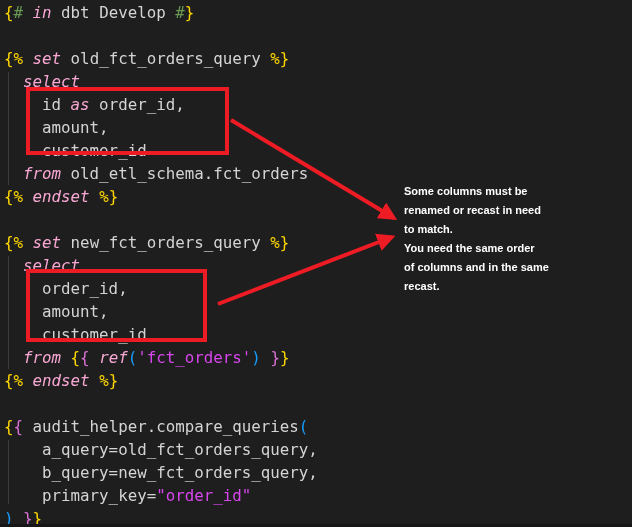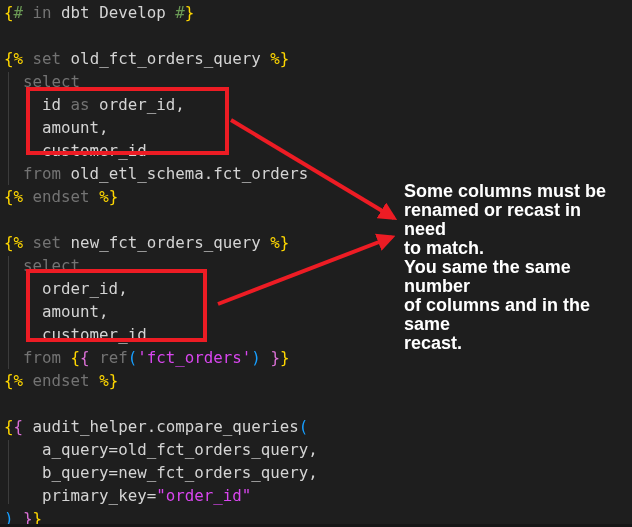--- a/index.html
+++ b/index.html
@@ -18,21 +18,21 @@
     left: 4px; top: 1px;
     font-size: 15.8px;
     line-height: 23px;
     white-space: pre;
   }
   .line { height: 23px; }
   
   .tk-gold  { color: #FFD700; }
   .tk-pink  { color: #DA70D6; }
   .tk-bblue { color: #179FFF; }
-  .tk-kw    { color: #737373; }
+  .tk-kw    { color: #f9a8d4; font-style: italic; }
   .tk-text  { color: #D4D4D4; }
   .tk-str   { color: #d946ef; }
   .tk-green { color: #6A9955; }
 
   .indent-guide {
     position: absolute;
     left: 8px;
     width: 1px;
     background: #3c3c3c;
   }
@@ -56,21 +56,21 @@
   #arrows line { stroke: #ED1C24; stroke-width: 4; }
   #arrows .arrowhead { fill: #ED1C24; }
 
   #note {
     position: absolute;
     left: 404px; top: 182px;
     width: 210px;
     color: #ffffff;
     font-family: "Liberation Sans", sans-serif;
     font-weight: bold;
-    font-size: 18px;
+    font-size: 11px;
     line-height: 19px;
   }
   #bottom-edge {
     position: absolute;
     left: 0; bottom: 0;
     width: 632px; height: 3px;
     background: #161616;
   }
 </style>
 </head>
@@ -93,19 +93,19 @@
       </marker>
     </defs>
     <line x1="231" y1="120" x2="394" y2="218" marker-end="url(#ah)"></line>
     <line x1="218" y1="304" x2="392" y2="237" marker-end="url(#ah)"></line>
   </svg>
 
   <div id="note">
       <div>Some columns must be</div>
       <div>renamed or recast in need</div>
       <div>to match.</div>
-      <div>You same the same number</div>
+      <div>You need the same order</div>
       <div>of columns and in the same</div>
       <div>recast.</div>
     </div>
 
   <div id="bottom-edge"></div>
 </div>
 
 </body></html>

